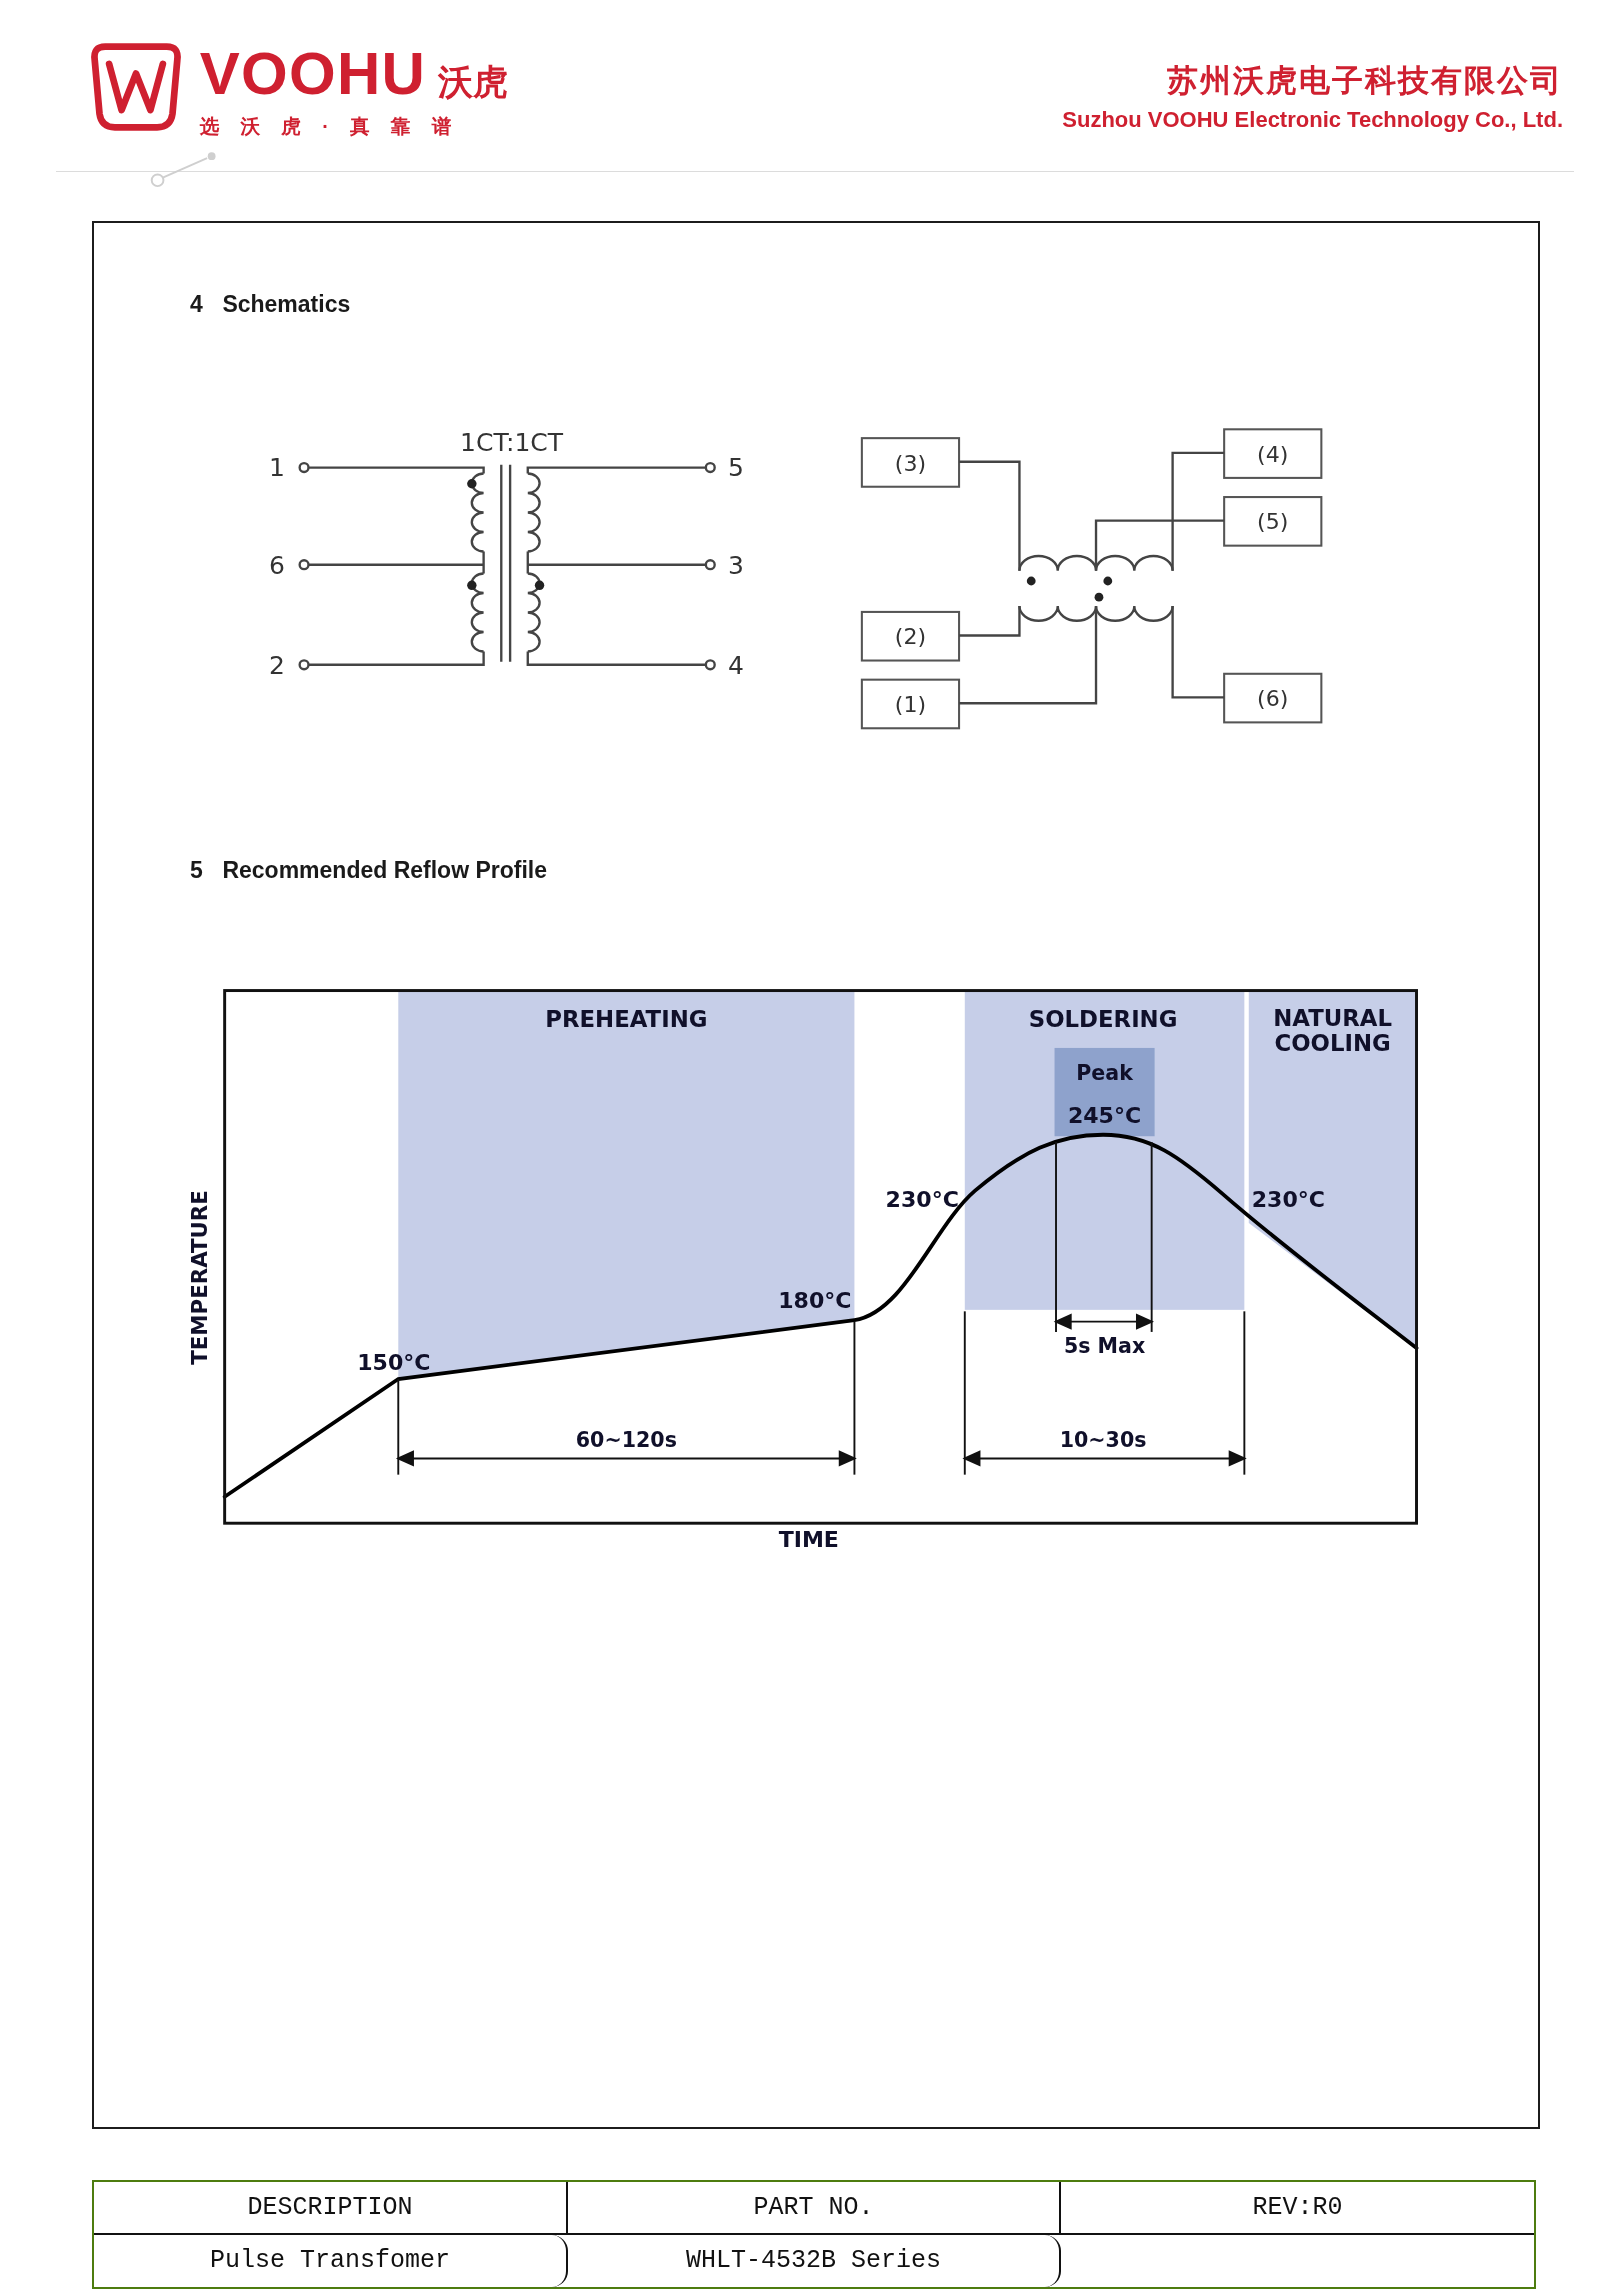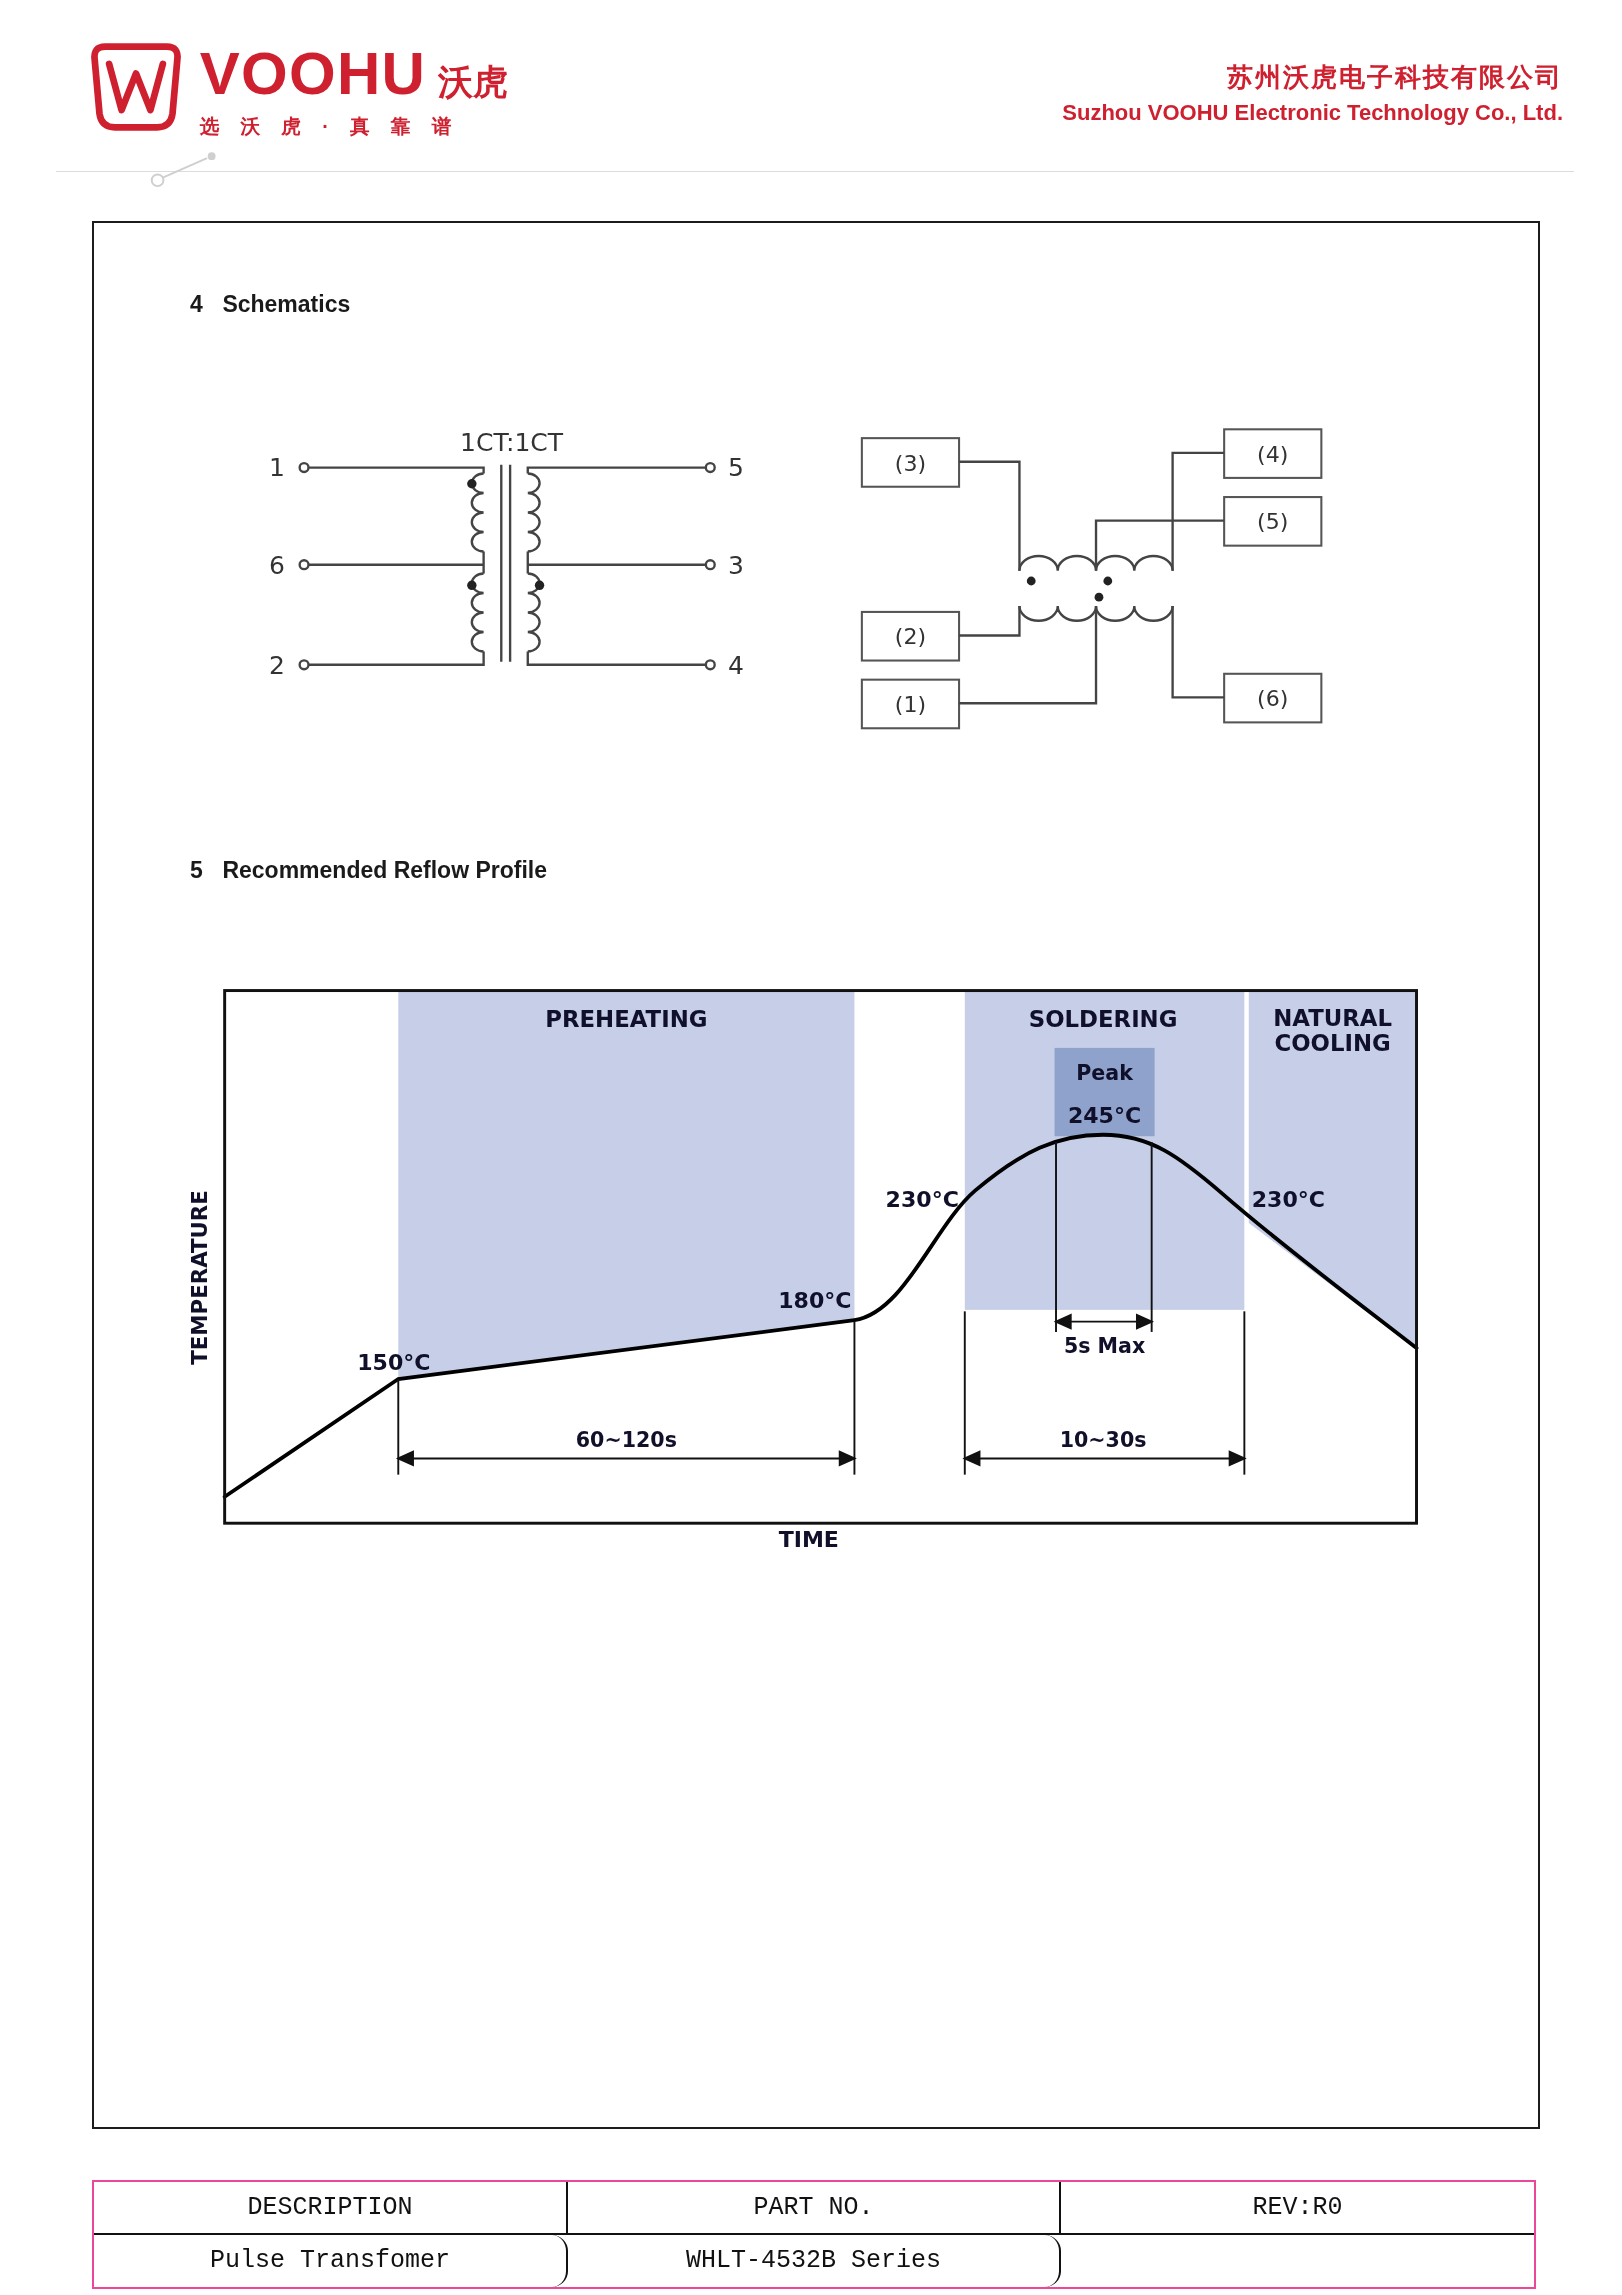--- a/index.html
+++ b/index.html
@@ -7,38 +7,38 @@
   .abs{position:absolute;}
 
   
   .brand-row{position:absolute;left:88px;top:39px;display:flex;align-items:flex-start;gap:15.7px;}
   .brand-text{display:flex;flex-direction:column;}
   .brand-line{display:flex;align-items:baseline;gap:11.8px;}
   .brand-en{font-size:60px;font-weight:bold;color:#cf2030;letter-spacing:1.3px;font-family:"Liberation Sans",sans-serif;}
   .brand-cn{font-size:35px;font-weight:bold;color:#cf2030;}
   .brand-tagline{margin-top:5px;font-size:19.6px;color:#cf2030;letter-spacing:7.9px;font-weight:bold;}
   .company-block{position:absolute;right:60px;top:60px;text-align:right;}
-  .company-cn{font-size:26px;font-weight:bold;color:#cf2030;letter-spacing:2px;}
+  .company-cn{font-size:31px;font-weight:bold;color:#cf2030;letter-spacing:2px;}
   .company-en{font-size:22px;font-weight:bold;color:#cf2030;margin-top:5.2px;}
   .header-divider{position:absolute;left:56px;top:171px;width:1518px;height:1.3px;background:#dcdcdc;}
 
   
   .main-frame{position:absolute;left:92px;top:221px;width:1444px;height:1904px;border:2px solid #1c1c1c;background:#fff;}
   .section-heading{position:absolute;display:flex;gap:19.6px;font-size:23px;font-weight:bold;color:#1a1a1a;}
   .sec4{left:190px;top:291px;}
   .sec5{left:190px;top:857px;}
 
   
   svg text{font-family:"DejaVu Sans","Liberation Sans",sans-serif;}
   .schem-txt{fill:#333;font-size:17px;}
   .schem-txt-sm{fill:#333;font-size:15px;}
   .ct{font-weight:bold;fill:#10102a;}
 
   
-  .footer-table{position:absolute;left:92px;top:2180px;width:1444px;height:109px;border:2px solid #ec4899;display:grid;
+  .footer-table{position:absolute;left:92px;top:2180px;width:1444px;height:109px;border:2px solid #4d7c0f;display:grid;
     grid-template-columns:474px 493px 1fr;grid-template-rows:1fr 1fr;box-sizing:border-box;
     font-family:"Liberation Mono","DejaVu Sans Mono",monospace;font-size:25px;color:#111;}
   .footer-cell{display:flex;align-items:center;justify-content:center;border-right:2px solid #111;border-bottom:2px solid #111;box-sizing:border-box;}
   .footer-cell.last-col{border-right:none;}
   .footer-cell.last-row{border-bottom:none;border-radius:16px;}
 </style>
 </head>
 <body>
 
 <div class="brand-row">

